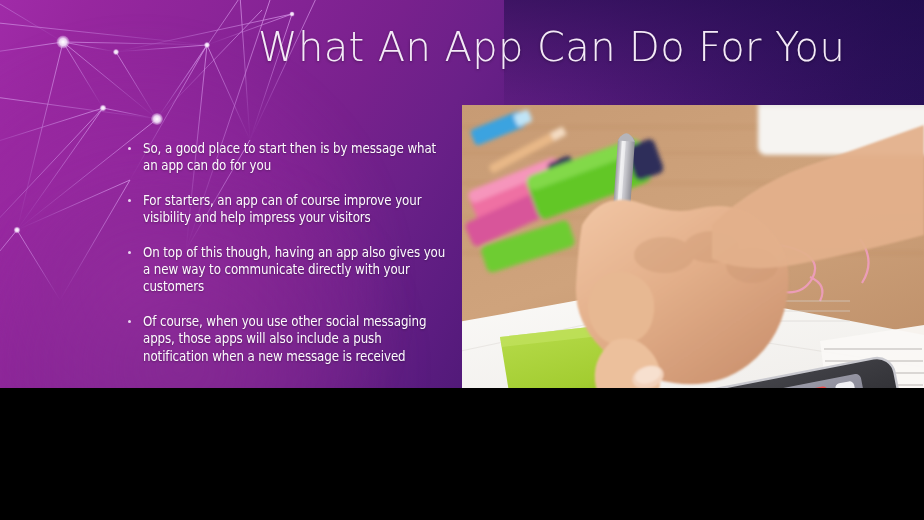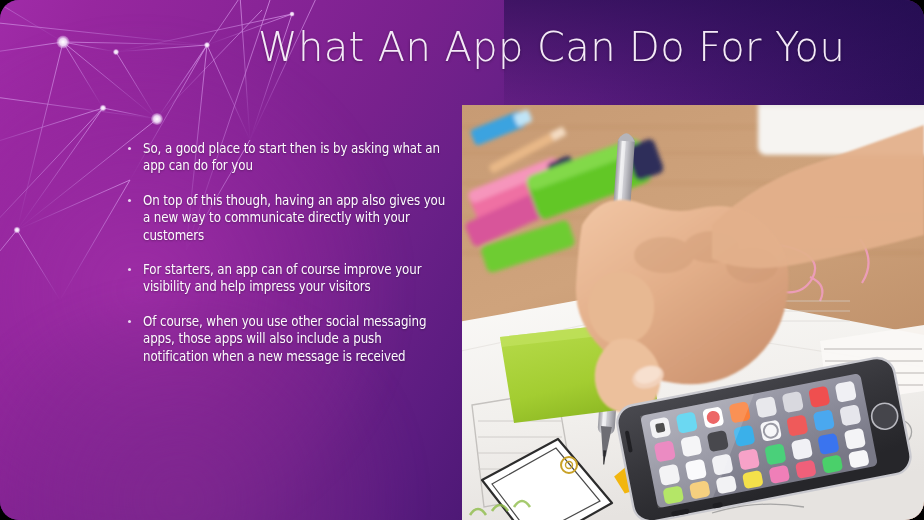--- a/index.html
+++ b/index.html
@@ -5,25 +5,24 @@
   html, body {
     margin: 0;
     padding: 0;
     background: #000;
   }
   * { box-sizing: border-box; }
 
   .slide {
     position: relative;
     width: 924px;
-    height: 520px;
+    height: 388px;
     overflow: hidden;
     font-family: "Liberation Sans", "DejaVu Sans", sans-serif;
     background: #5b1a7a;
-    border-radius: 19px;
   }
 
   
   .bg-base {
     position: absolute;
     inset: 0;
     background:
       linear-gradient(118deg,
         #a02ba8 0%,
         #97279f 8%,
@@ -212,23 +211,23 @@
       <circle cx="103" cy="108" r="3.2" fill="url(#nodeGlow)"></circle>
       <circle cx="157" cy="119" r="6.0" fill="url(#nodeGlow)"></circle>
       <circle cx="17" cy="230" r="3.2" fill="url(#nodeGlow)"></circle>
       <circle cx="292" cy="14" r="2.6" fill="url(#nodeGlow)"></circle>
     </g>
   </svg>
 
   <div class="title">What An App Can Do For You</div>
 
   <div class="bullets">
-    <div class="bullet">So, a good place to start then is by asking what an app can do for you</div>
+    <div class="bullet">So, a good place to start then is by message what an app can do for you</div>
+    <div class="bullet">For starters, an app can of course improve your visibility and help impress your visitors</div>
     <div class="bullet">On top of this though, having an app also gives you a new way to communicate directly with your customers</div>
-    <div class="bullet">For starters, an app can of course improve your visibility and help impress your visitors</div>
     <div class="bullet">Of course, when you use other social messaging apps, those apps will also include a push notification when a new message is received</div>
   </div>
 
   <div class="photo">
     <svg viewBox="0 0 462 415" width="462" height="415">
       <defs>
         <linearGradient id="wood" x1="0" y1="0" x2="0.4" y2="1">
           <stop offset="0%" stop-color="#c79b74"></stop>
           <stop offset="45%" stop-color="#cfa37c"></stop>
           <stop offset="100%" stop-color="#b98a64"></stop>

